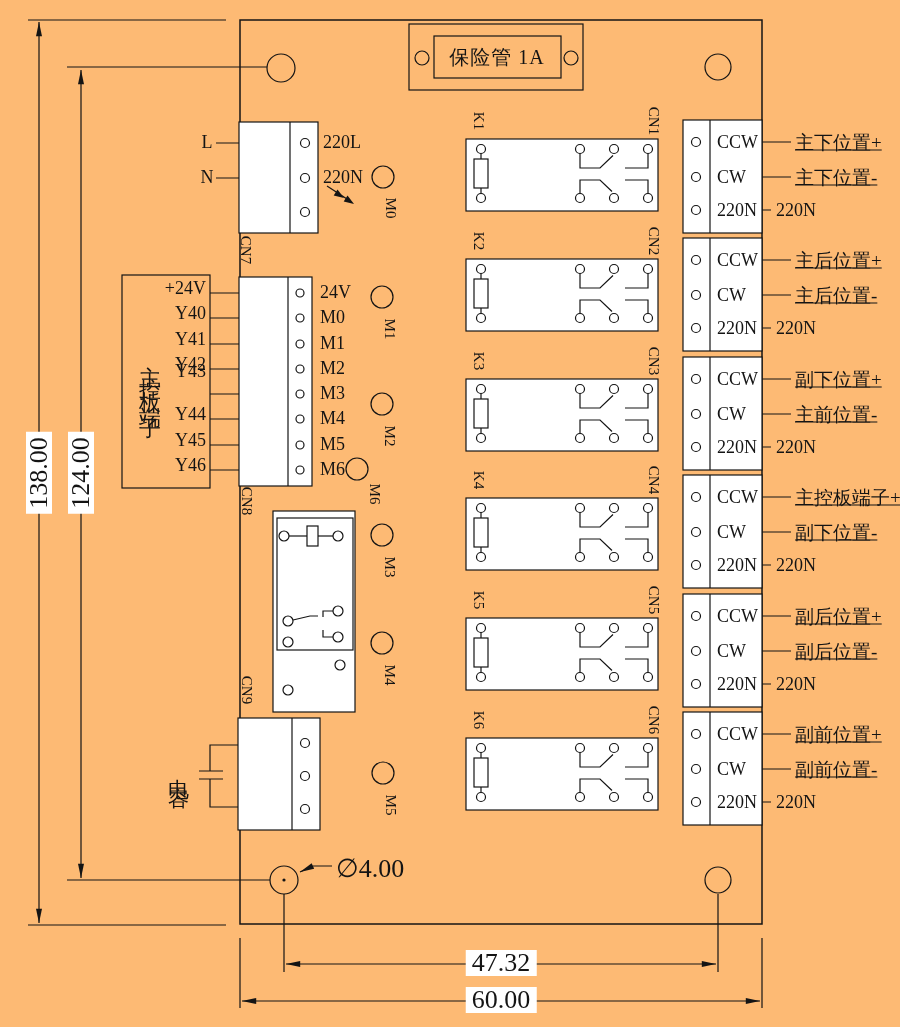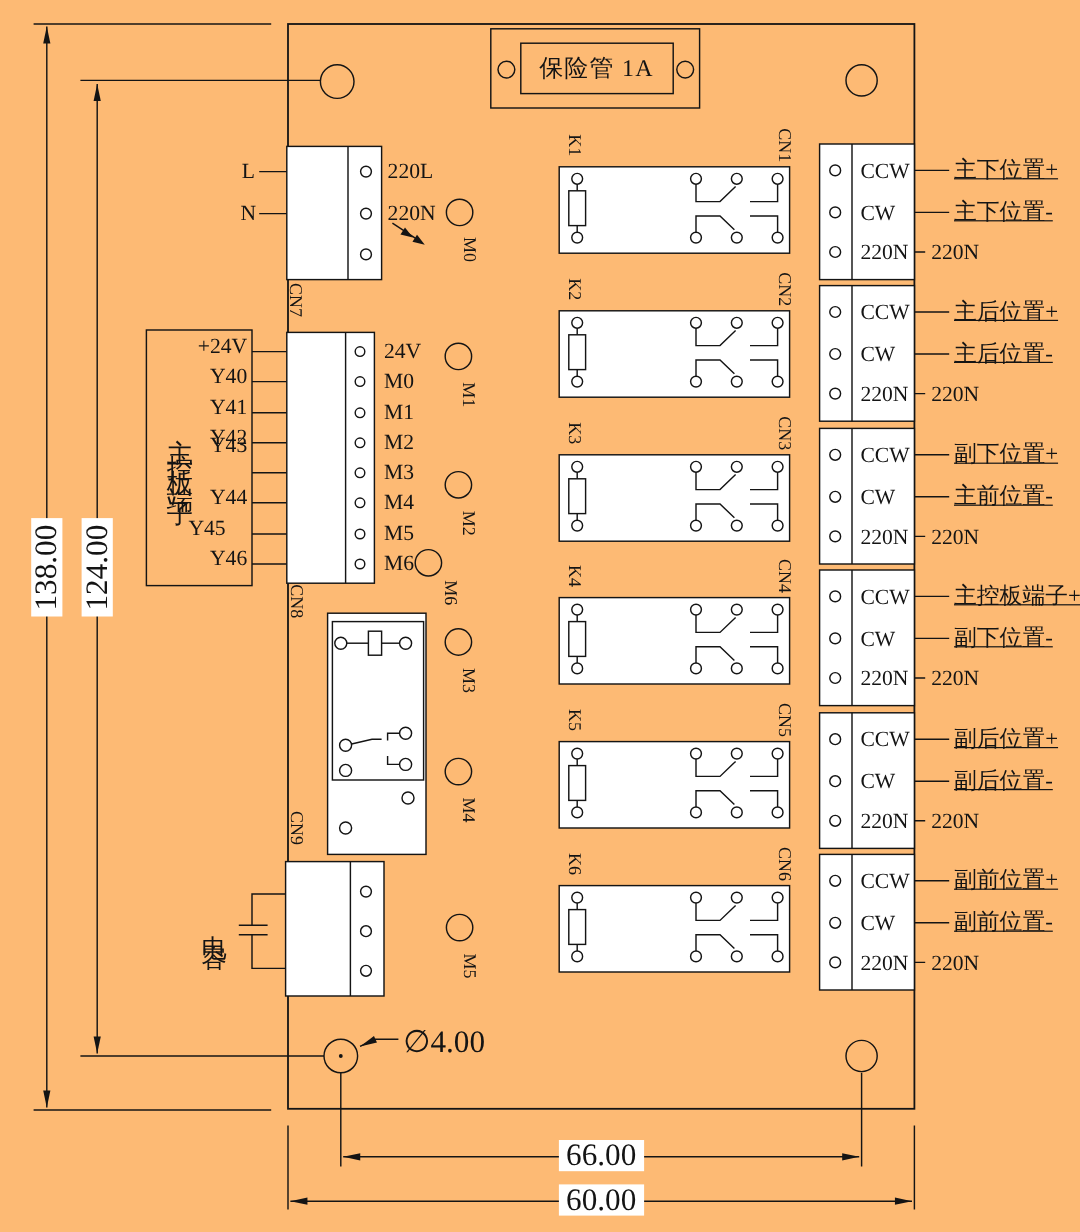--- a/index.html
+++ b/index.html
@@ -189,21 +189,21 @@
 <div class="lb ll" style="left:323px;top:177px">220N</div>
 <div class="lb r90" style="left:245px;top:250px">CN7</div>
 
 <div class="lb vtx" style="left:150px;top:381px">主控板端子</div>
 <div class="lb lr" style="left:206px;top:288px">+24V</div>
 <div class="lb lr" style="left:206px;top:313px">Y40</div>
 <div class="lb lr" style="left:206px;top:339px">Y41</div>
 <div class="lb lr" style="left:206px;top:364px">Y42</div>
 <div class="lb lr" style="left:206px;top:371px">Y43</div>
 <div class="lb lr" style="left:206px;top:414px">Y44</div>
-<div class="lb lr" style="left:188px;top:440px">Y45</div>
+<div class="lb lr" style="left:206px;top:440px">Y45</div>
 <div class="lb lr" style="left:206px;top:465px">Y46</div>
 
 <div class="lb ll" style="left:320px;top:292px">24V</div>
 <div class="lb ll" style="left:320px;top:317px">M0</div>
 <div class="lb ll" style="left:320px;top:343px">M1</div>
 <div class="lb ll" style="left:320px;top:368px">M2</div>
 <div class="lb ll" style="left:320px;top:393px">M3</div>
 <div class="lb ll" style="left:320px;top:418px">M4</div>
 <div class="lb ll" style="left:320px;top:444px">M5</div>
 <div class="lb ll" style="left:320px;top:469px">M6</div>
@@ -268,17 +268,17 @@
 <div class="lb r90" style="left:653px;top:720px">CN6</div>
 <div class="lb ll" style="left:717px;top:734px">CCW</div>
 <div class="lb ll" style="left:717px;top:769px">CW</div>
 <div class="lb ll" style="left:717px;top:802px">220N</div>
 <div class="lb ll cjk" style="left:795px;top:734px">副前位置+</div>
 <div class="lb ll cjk" style="left:795px;top:769px">副前位置-</div>
 <div class="lb ll" style="left:776px;top:802px">220N</div>
 
 <div class="lb rm90 dim" style="left:39px;top:473px">138.00</div>
 <div class="lb rm90 dim" style="left:81px;top:473px">124.00</div>
-<div class="lb dim dimh" style="left:501px;top:963px">66.00</div>
+<div class="lb dim dimh" style="left:501px;top:963px">47.32</div>
 <div class="lb dim dimh" style="left:501px;top:1000px">60.00</div>
 <div class="lb ll dim" style="left:336px;top:869px">∅4.00</div>
 
 </div>
 
 </body></html>

